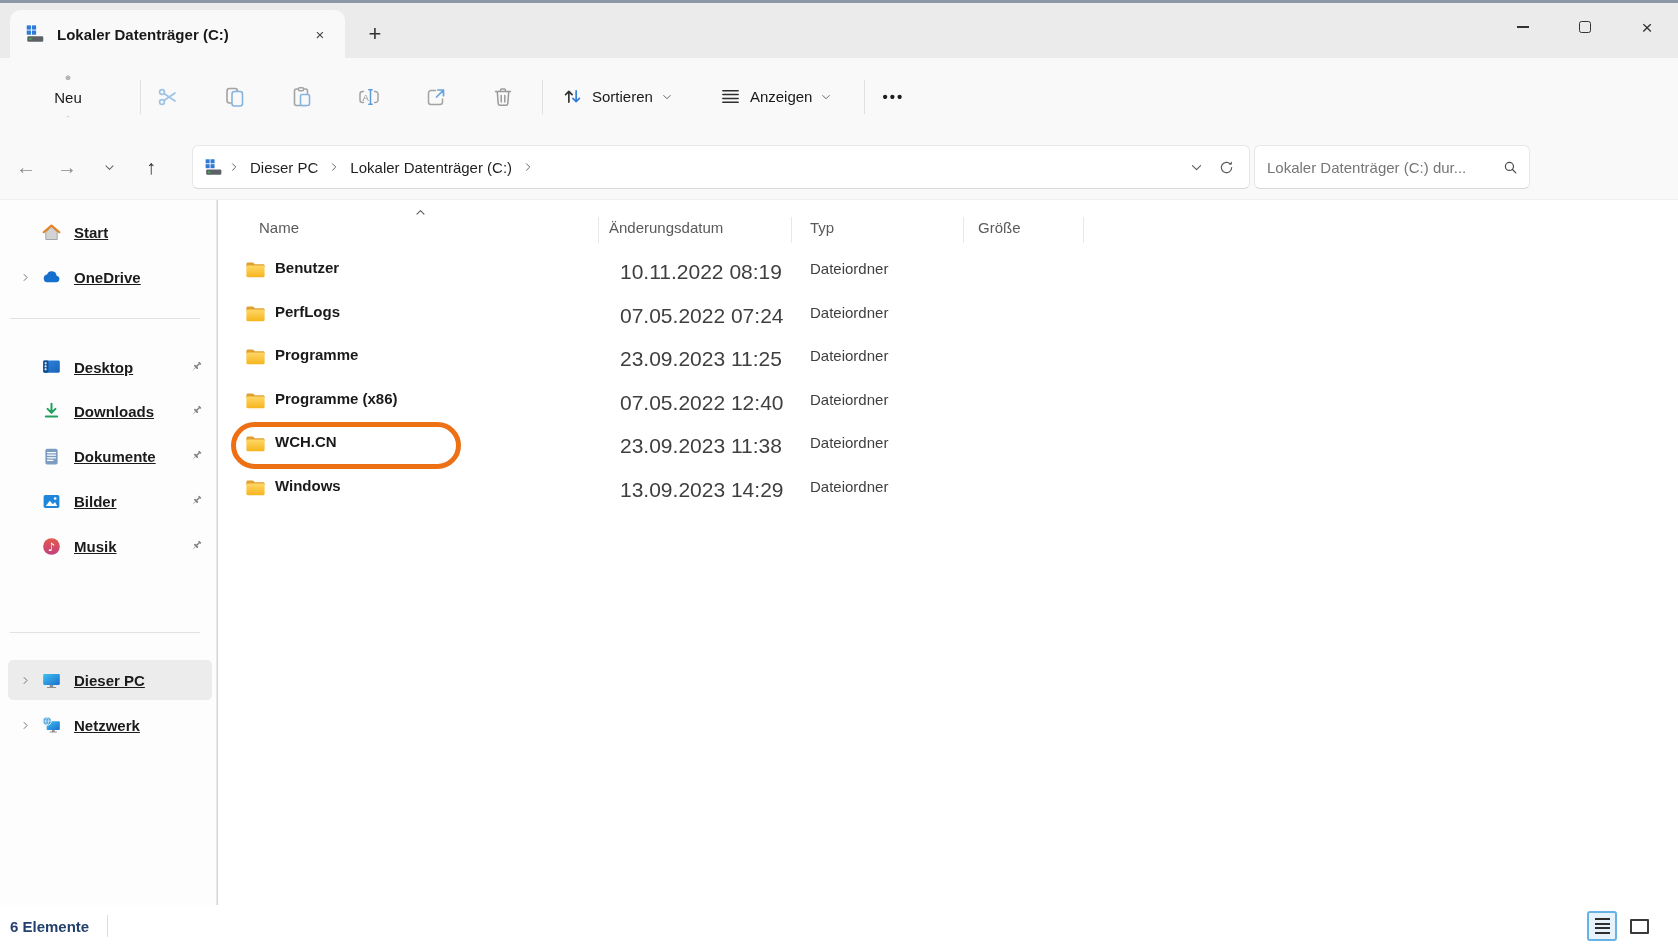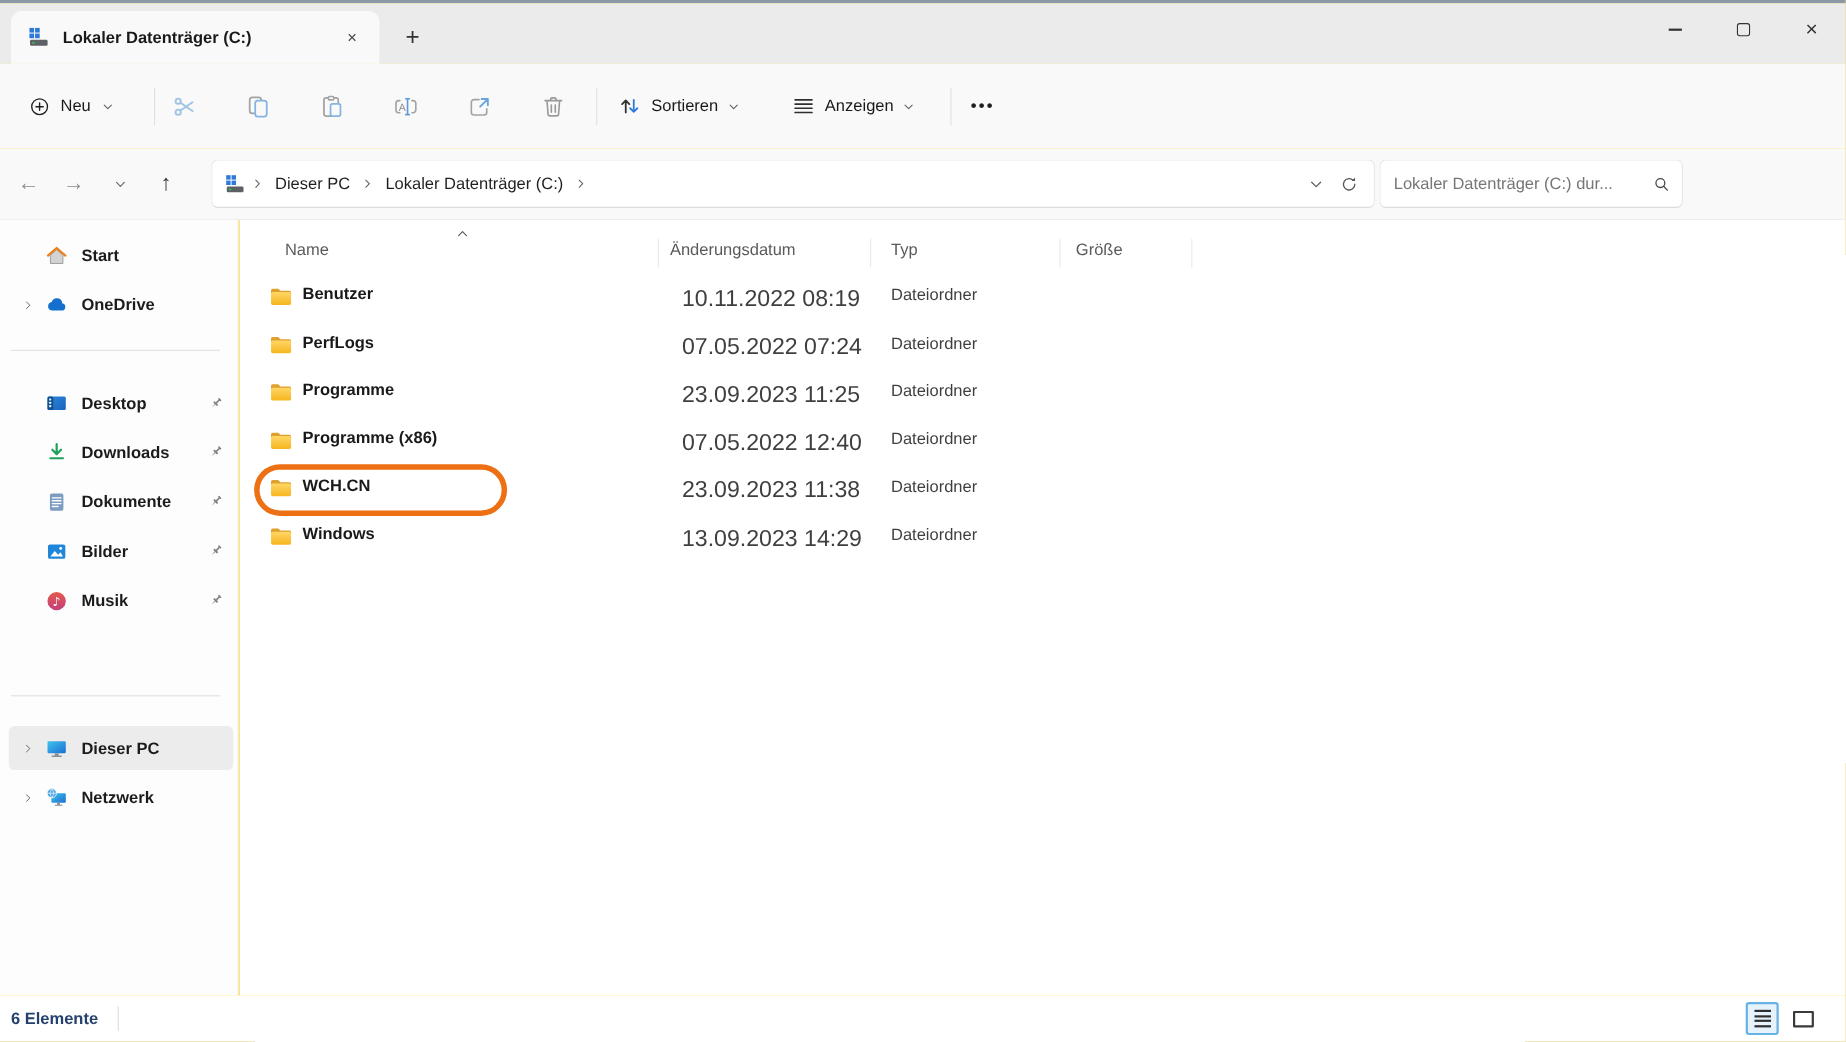--- a/index.html
+++ b/index.html
@@ -22,21 +22,21 @@
              font-size:22px; font-weight:300; color:#333; display:flex; align-items:center; justify-content:center; cursor:pointer; }
   .win-controls { position:absolute; right:0; top:3px; height:42px; display:flex; }
   .win-btn { width:62px; height:42px; border:none; background:transparent; display:flex; align-items:center; justify-content:center; cursor:pointer; }
   .min-glyph { display:block; width:12px; height:1.4px; background:#333; }
   .max-glyph { display:block; width:12px; height:12px; border:1.4px solid #333; border-radius:2.5px; }
   .close-glyph { font-size:19px; color:#333; line-height:1; }
   
   .toolbar { position:absolute; left:0; top:58px; right:0; height:77px; background:#f9f9f9;
              display:flex; align-items:center; padding-left:20px; }
   .btn-neu { width:96px; height:44px; display:flex; align-items:center; gap:9px; border:none; background:transparent;
-             font-size:15px; color:#191919; cursor:pointer; border-radius:5px; padding:0 6px; }
+             font-size:15px; color:#191919; cursor:pointer; border-radius:5px; padding:0 6px;flex-direction:column; }
   .tsep { width:1px; height:34px; background:#e0e0e0; flex:0 0 auto; }
   .tsep.s1 { margin-left:24px; }
   .icon-row { display:flex; margin-left:2px; }
   .tool-icon-btn { width:50px; height:48px; margin-right:17px; border:none; background:transparent;
                    display:flex; align-items:center; justify-content:center; cursor:pointer; border-radius:5px; }
   .tool-icon-btn svg { width:24px; height:24px; }
   .tsep.s2 { margin-left:-3px; }
   .labeled-btn { display:flex; align-items:center; gap:8px; height:44px; border:none; background:transparent;
                  font-size:15px; color:#191919; cursor:pointer; border-radius:5px; padding:0 8px; }
   .labeled-btn svg.main { width:23px; height:23px; }
@@ -75,21 +75,21 @@
   .search-box svg { width:17px; height:17px; flex:0 0 auto; }
   
   .sidebar { position:absolute; left:0; top:200px; width:217px; bottom:42px; background:#fdfdfd;
              border-right:1px solid #e7e7e7; }
   .side-item { position:absolute; left:8px; right:4px; height:40px; display:flex; align-items:center;
                padding:0 8px 0 6px; border-radius:5px; cursor:pointer; }
   .side-item.selected { background:#ececec; }
   .schev { width:22px; height:22px; display:flex; align-items:center; justify-content:center; color:#5f5f5f; flex:0 0 auto; }
   .schev svg { width:11px; height:11px; }
   .sicon { width:21px; height:21px; margin-left:5px; flex:0 0 auto; }
-  .slabel { margin-left:12px; font-size:15px; font-weight:700; color:#1b1b1b; white-space:nowrap; }
+  .slabel { margin-left:12px; font-size:15px; font-weight:700; color:#1b1b1b; white-space:nowrap;text-decoration:underline; }
   .spin { margin-left:auto; width:16px; height:16px; color:#7f7f7f; flex:0 0 auto; }
   .side-divider { position:absolute; left:10px; right:16px; height:1px; background:#e2e2e2; }
   
   .content { position:absolute; left:218px; top:200px; right:0; bottom:42px; background:#fff; }
   .col-header { position:absolute; left:0; top:5px; right:0; height:45px; font-size:15px; color:#5a5a5a; }
   .col-label { position:absolute; top:14px; white-space:nowrap; cursor:pointer; }
   .col-name { left:41px; }
   .col-date { left:391px; }
   .col-type { left:592px; }
   .col-size { left:760px; }

